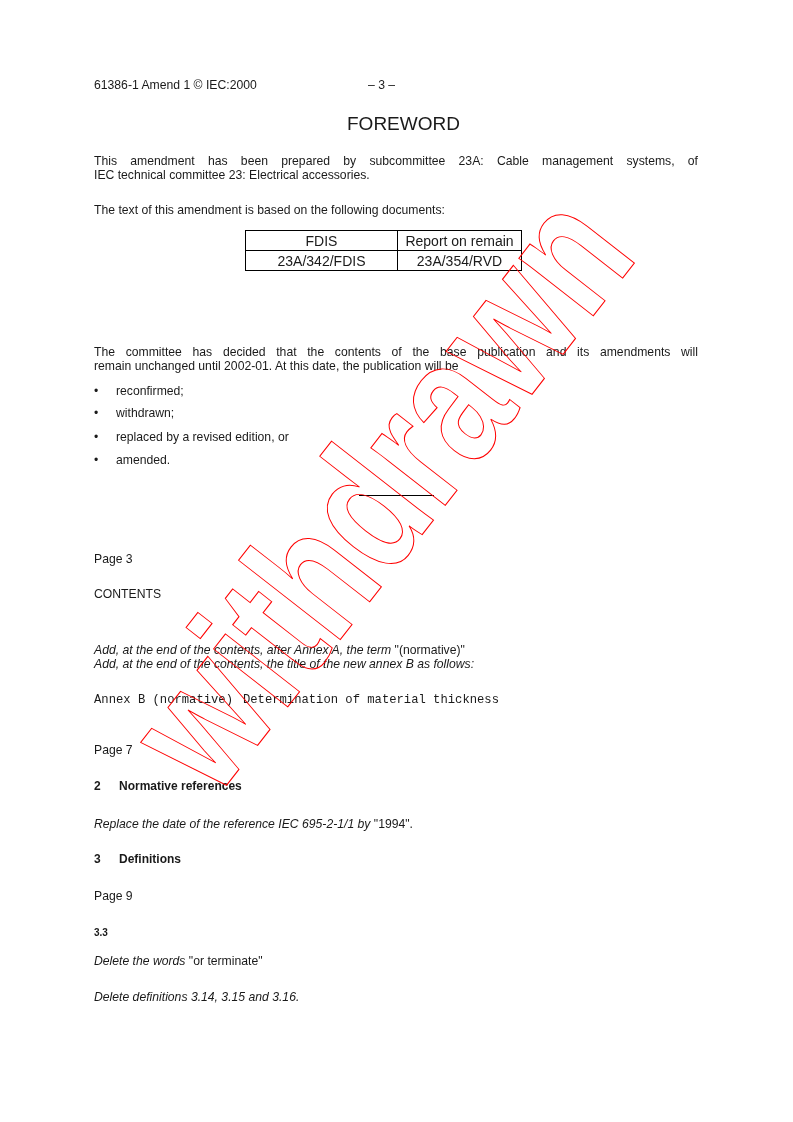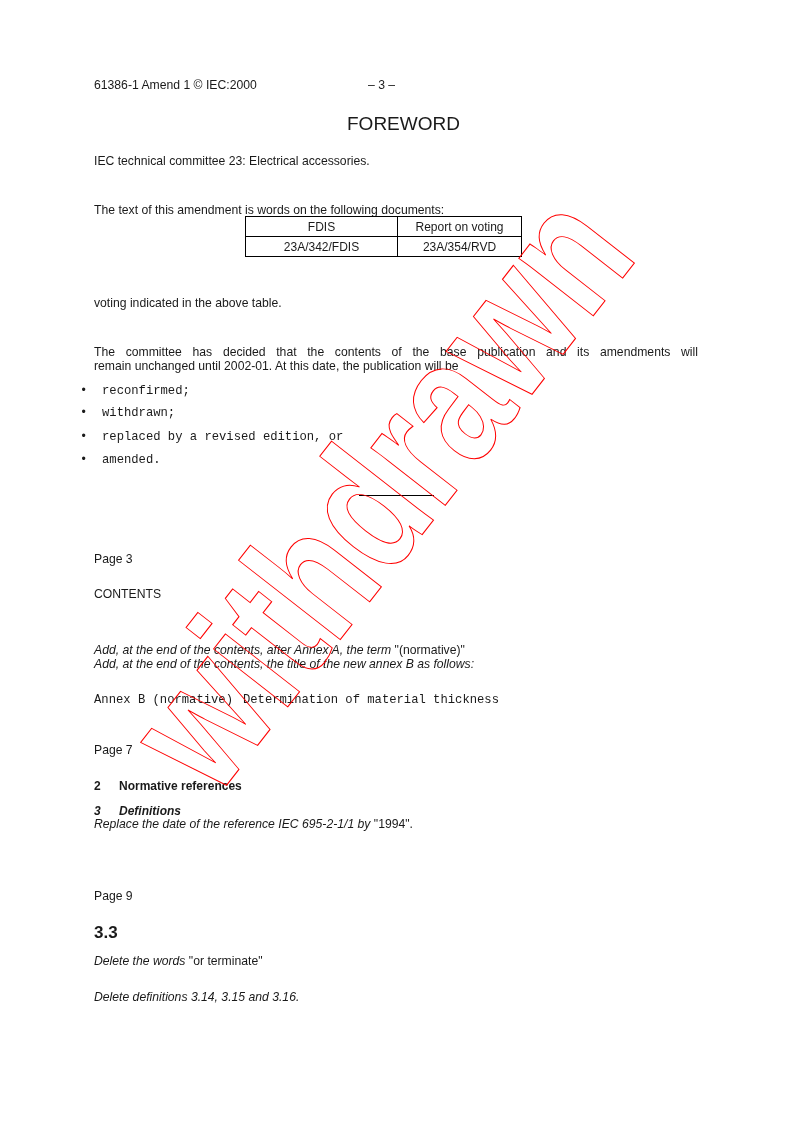--- a/index.html
+++ b/index.html
@@ -5,60 +5,60 @@
     html, body { margin: 0; padding: 0; background: #ffffff; }
     body { width: 793px; height: 1122px; position: relative; overflow: hidden;
            font-family: "Liberation Sans", sans-serif; color: #1a1a1a; font-size: 12.2px; }
     .abs { position: absolute; }
     .line { position: absolute; left: 94px; white-space: nowrap; line-height: 14px; }
     .justify { position: absolute; left: 94px; width: 604px; text-align: justify; line-height: 13.5px; }
     .justify span.l { display: block; text-align-last: justify; }
     .justify span.last { display: block; }
     .it { font-style: italic; }
     .bold { font-weight: bold; }
-    table.docs { position: absolute; left: 245px; top: 216px; border-collapse: collapse; font-size: 12px; }
+    table.docs { position: absolute; left: 245px; top: 230px; border-collapse: collapse; font-size: 14px; }
     table.docs td { border: 1px solid #000; height: 19px; padding: 0; text-align: center; vertical-align: middle; }
     table.docs td.c1 { width: 151px; }
     table.docs td.c2 { width: 123px; }
-    .bullet { position: absolute; left: 80px; line-height: 14px; white-space: nowrap; font-family: Liberation Mono, monospace; }
+    .bullet { position: absolute; left: 94px; line-height: 14px; white-space: nowrap; }
     .bullet .dot { display: inline-block; width: 22px; }
     .rule { position: absolute; left: 359px; top: 495px; width: 75px; height: 0; border-top: 1px solid #000; }
     .h2 { font-size: 12px; font-weight: bold; }
     .h2 .num { display: inline-block; width: 25px; }
     .watermark { position: absolute; left: 0; top: 0; width: 793px; height: 1122px; pointer-events: none; }
   </style>
 </head>
 <body>
 
 <div class="line" style="top:78px;">61386-1 Amend 1 © IEC:2000</div>
 <div class="abs" style="left:368px; top:78px; line-height:14px;">– 3 –</div>
 
 <div class="abs" style="left:347px; top:116px; font-size:19px; line-height:16px;">FOREWORD</div>
 
 <div class="justify" style="top:155px;">
+  <span class="l">This amendment has been prepared by subcommittee 23A: Cable management systems, of</span>
   <span class="last">IEC technical committee 23: Electrical accessories.</span>
 </div>
 
-<div class="line" style="top:203px;">The text of this amendment is words on the following documents:</div>
+<div class="line" style="top:203px;">The text of this amendment is based on the following documents:</div>
 
 <table class="docs">
   <tbody>
       <tr>
     <td class="c1">FDIS</td>
-    <td class="c2">Report on voting</td>
+    <td class="c2">Report on remain</td>
   </tr>
   <tr>
     <td class="c1">23A/342/FDIS</td>
     <td class="c2">23A/354/RVD</td>
   </tr>
 </tbody>
   </table>
 
 <div class="justify" style="top:297px;">
-  <span class="last">voting indicated in the above table.</span>
 </div>
 
 <div class="justify" style="top:346px;">
   <span class="l">The committee has decided that the contents of the base publication and its amendments will</span>
   <span class="last">remain unchanged until 2002-01. At this date, the publication will be</span>
 </div>
 
 <div class="bullet" style="top:384px;">
   <span class="dot">•</span><span>reconfirmed;</span>
 </div>
@@ -84,26 +84,26 @@
   <span>Annex B (normative)</span><span style="display:inline-block; width:10px;"></span><span>Determination of material thickness</span>
 </div>
 
 <div class="line" style="top:743px;">Page 7</div>
 <div class="line h2" style="top:779px;">
   <span class="num">2</span><span>Normative references</span>
 </div>
 <div class="line" style="top:817px;">
   <span class="it">Replace the date of the reference IEC 695-2-1/1 by </span><span>"1994".</span>
 </div>
-<div class="line h2" style="top:804px;font-style:italic;">
+<div class="line h2" style="top:852px;">
   <span class="num">3</span><span>Definitions</span>
 </div>
 
 <div class="line" style="top:889px;">Page 9</div>
-<div class="line bold" style="top:926px; font-size:17px;">3.3</div>
+<div class="line bold" style="top:926px; font-size:10px;">3.3</div>
 <div class="line" style="top:954px;">
   <span class="it">Delete the words </span><span>"or terminate"</span>
 </div>
 <div class="line it" style="top:990px;">Delete definitions 3.14, 3.15 and 3.16.</div>
 
 <svg class="watermark" viewBox="0 0 793 1122">
   <text x="0" y="0" transform="translate(215,800) rotate(-52)" font-family="Liberation Sans, sans-serif" font-size="178" font-weight="bold" fill="none" stroke="#ff0000" stroke-width="1.1" textLength="690" lengthAdjust="spacingAndGlyphs">withdrawn</text>
 </svg>
 
 </body></html>

